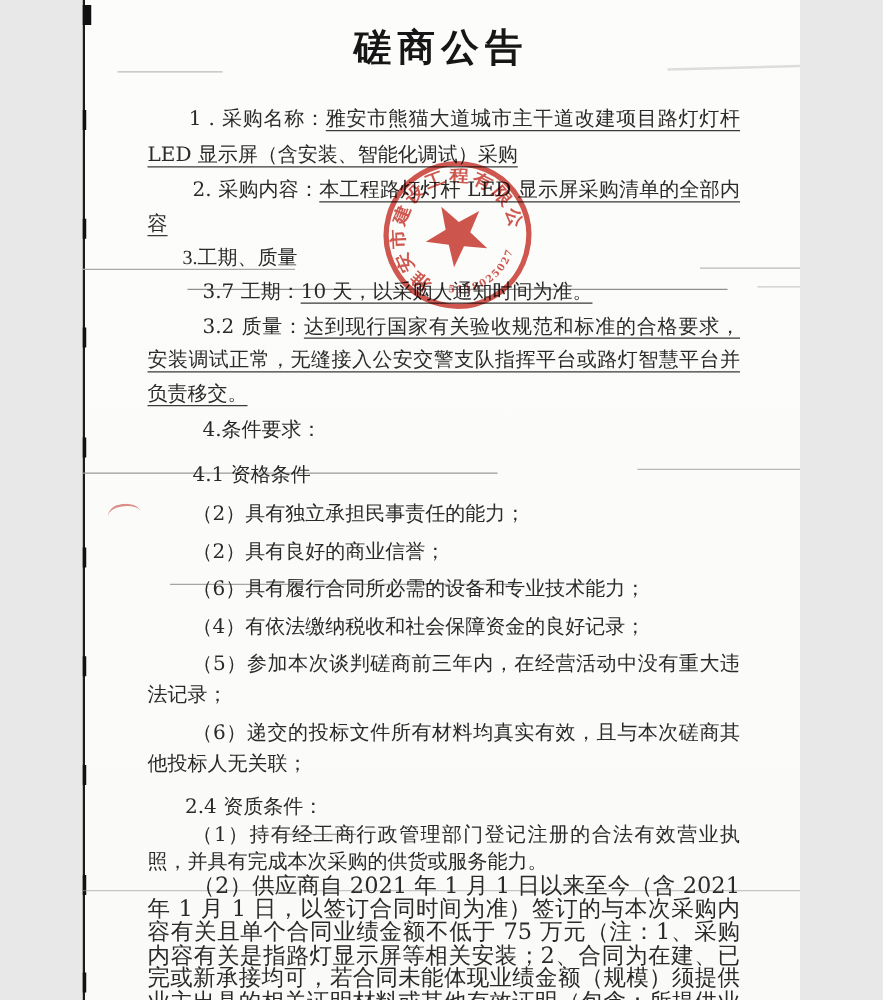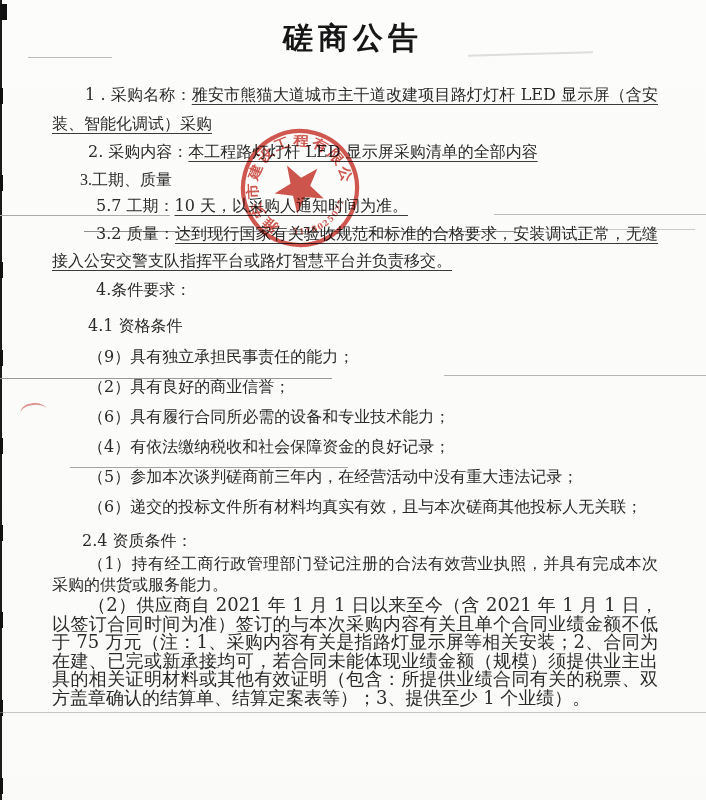--- a/index.html
+++ b/index.html
@@ -1,17 +1,17 @@
 <!DOCTYPE html>
 <html lang="zh"><head>
 <meta charset="utf-8">
 <style>
   html,body{margin:0;padding:0;background:#e8e8e8;}
   .page{
-    position:relative;width:706px;height:800px;margin:0 auto;
+    position:relative;width:574px;height:800px;margin:0 auto;
     background:linear-gradient(180deg,#fcfcfa 0%,#fbfbf9 60%,#fafaf8 100%);
     overflow:hidden;
     font-family:"DejaVu Serif","Liberation Serif",serif;
     color:#262626;
   }
   .title{
     position:absolute;top:18px;left:0;right:0;
     text-align:center;font-size:30px;font-weight:bold;
     letter-spacing:5px;color:#161616;
   }
@@ -86,28 +86,28 @@
   <div class="title">磋商公告</div>
 
   <div class="content">
 
     <p class="item1"><span>1 . </span><span>采购名称：</span><span class="u">雅安市熊猫大道城市主干道改建项目路灯灯杆 LED 显示屏（含安装、智能化调试）采购</span></p>
 
     <p class="item2"><span>2.  </span><span>采购内容：</span><span class="u">本工程路灯灯杆 LED 显示屏采购清单的全部内容</span></p>
 
     <p class="item3">3.工期、质量</p>
 
-    <p class="item31"><span>5.7 </span><span>工期：</span><span class="u">10 天，以采购人通知时间为准。</span></p>
+    <p class="item31"><span>3.7 </span><span>工期：</span><span class="u">10 天，以采购人通知时间为准。</span></p>
 
     <p class="item32"><span>3.2 </span><span>质量：</span><span class="u">达到现行国家有关验收规范和标准的合格要求，安装调试正常，无缝接入公安交警支队指挥平台或路灯智慧平台并负责移交。</span></p>
 
     <p class="item4">4.条件要求：</p>
 
     <p class="qhead">4.1 资格条件</p>
-    <p class="qitem">（9）具有独立承担民事责任的能力；</p>
+    <p class="qitem">（2）具有独立承担民事责任的能力；</p>
     <p class="qitem">（2）具有良好的商业信誉；</p>
     <p class="qitem">（6）具有履行合同所必需的设备和专业技术能力；</p>
     <p class="qitem">（4）有依法缴纳税收和社会保障资金的良好记录；</p>
     <p class="qitem">（5）参加本次谈判磋商前三年内，在经营活动中没有重大违法记录；</p>
     <p class="qitem">（6）递交的投标文件所有材料均真实有效，且与本次磋商其他投标人无关联；</p>
 
     <p class="chead">2.4 资质条件：</p>
     <p class="cpara1">（1）持有经工商行政管理部门登记注册的合法有效营业执照，并具有完成本次采购的供货或服务能力。</p>
     <p class="cpara2">（2）供应商自 2021 年 1 月 1 日以来至今（含 2021 年 1 月 1 日，以签订合同时间为准）签订的与本次采购内容有关且单个合同业绩金额不低于 75 万元（注：1、采购内容有关是指路灯显示屏等相关安装；2、合同为在建、已完或新承接均可，若合同未能体现业绩金额（规模）须提供业主出具的相关证明材料或其他有效证明（包含：所提供业绩合同有关的税票、双方盖章确认的结算单、结算定案表等）；3、提供至少 1 个业绩）。</p>
   </div>

